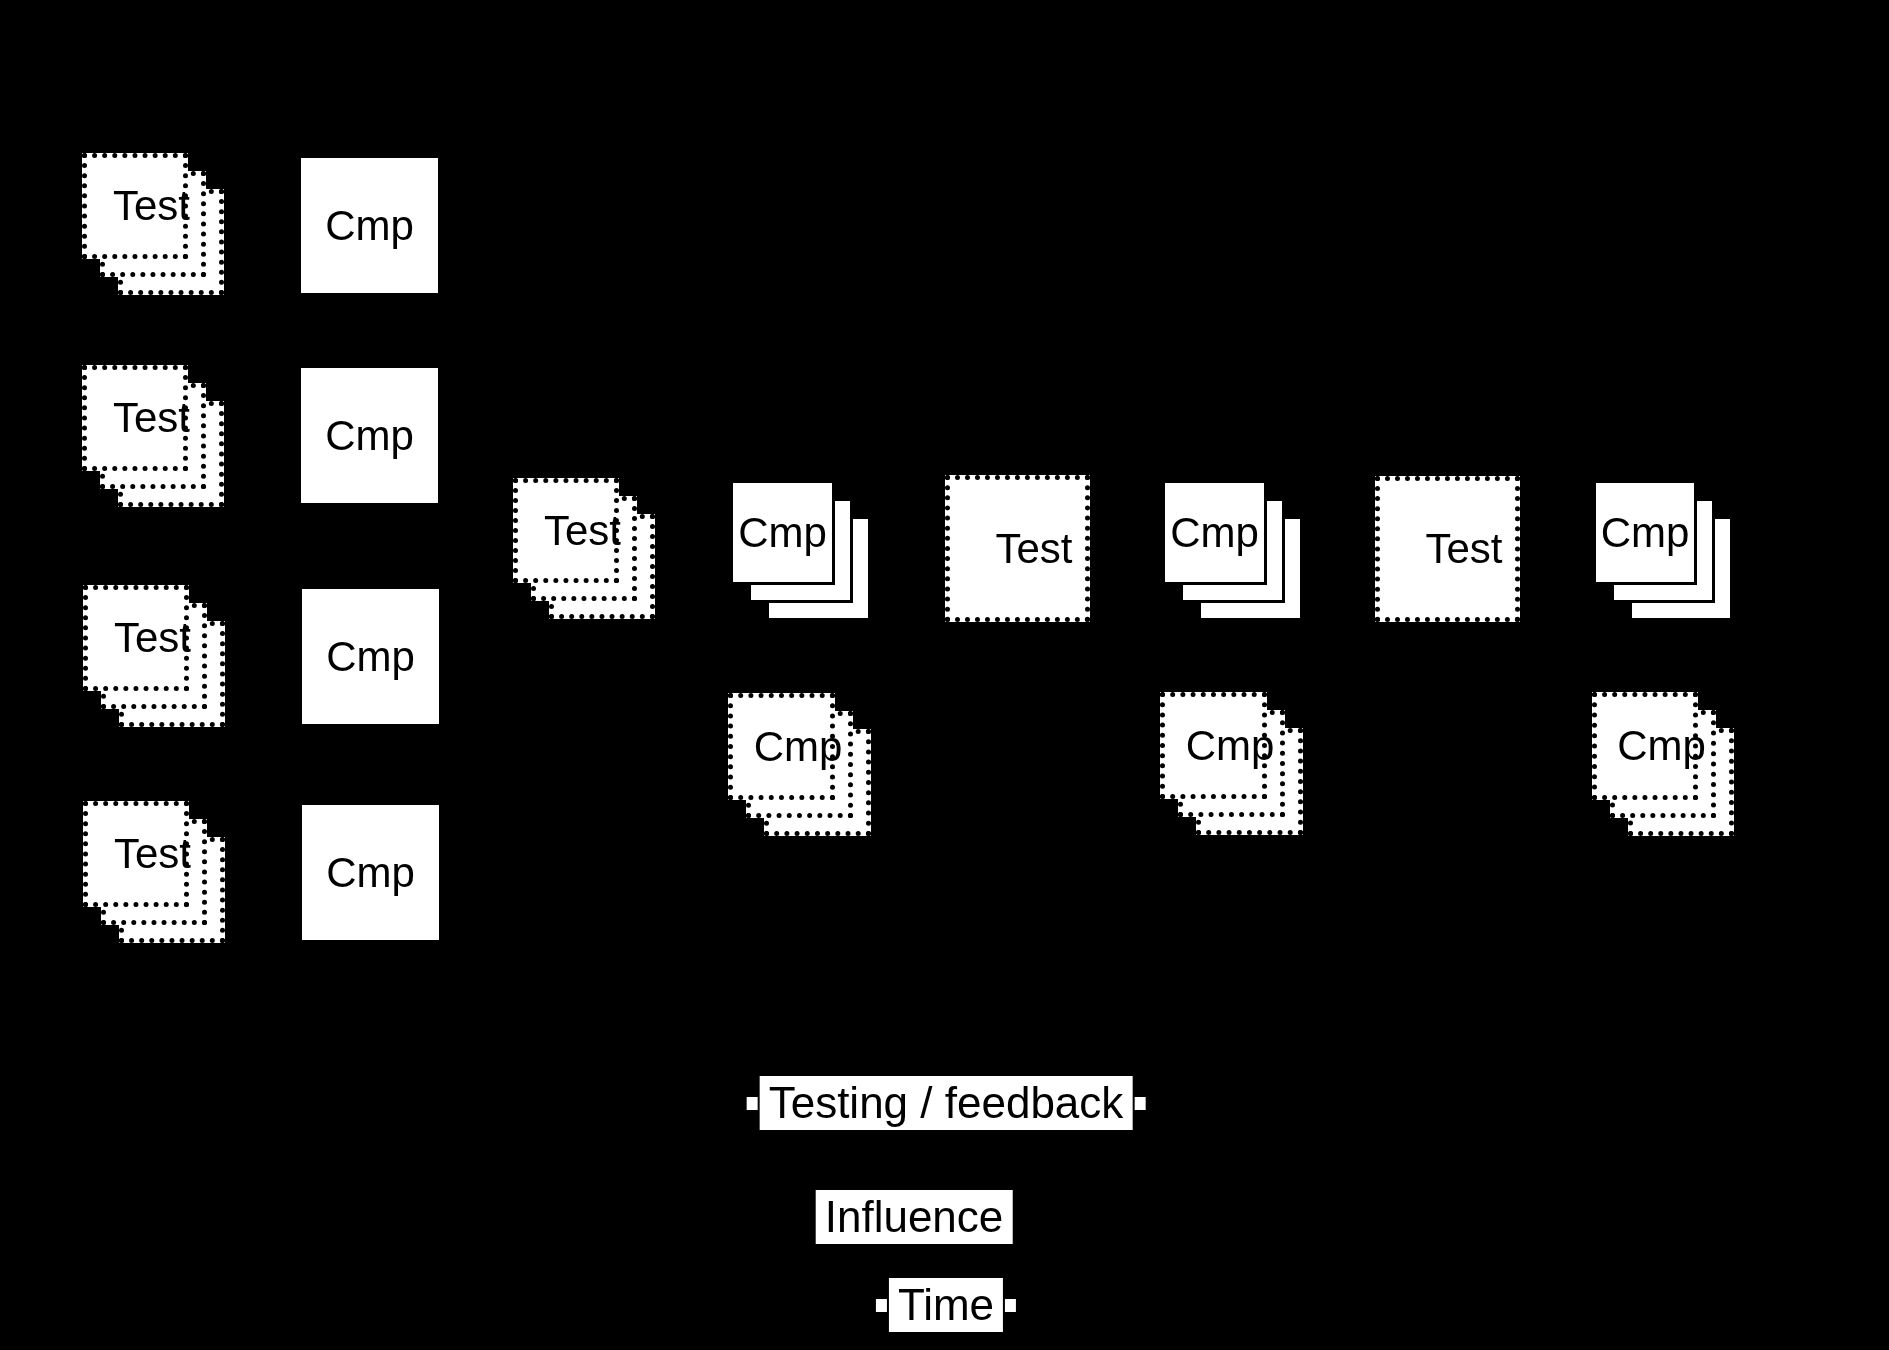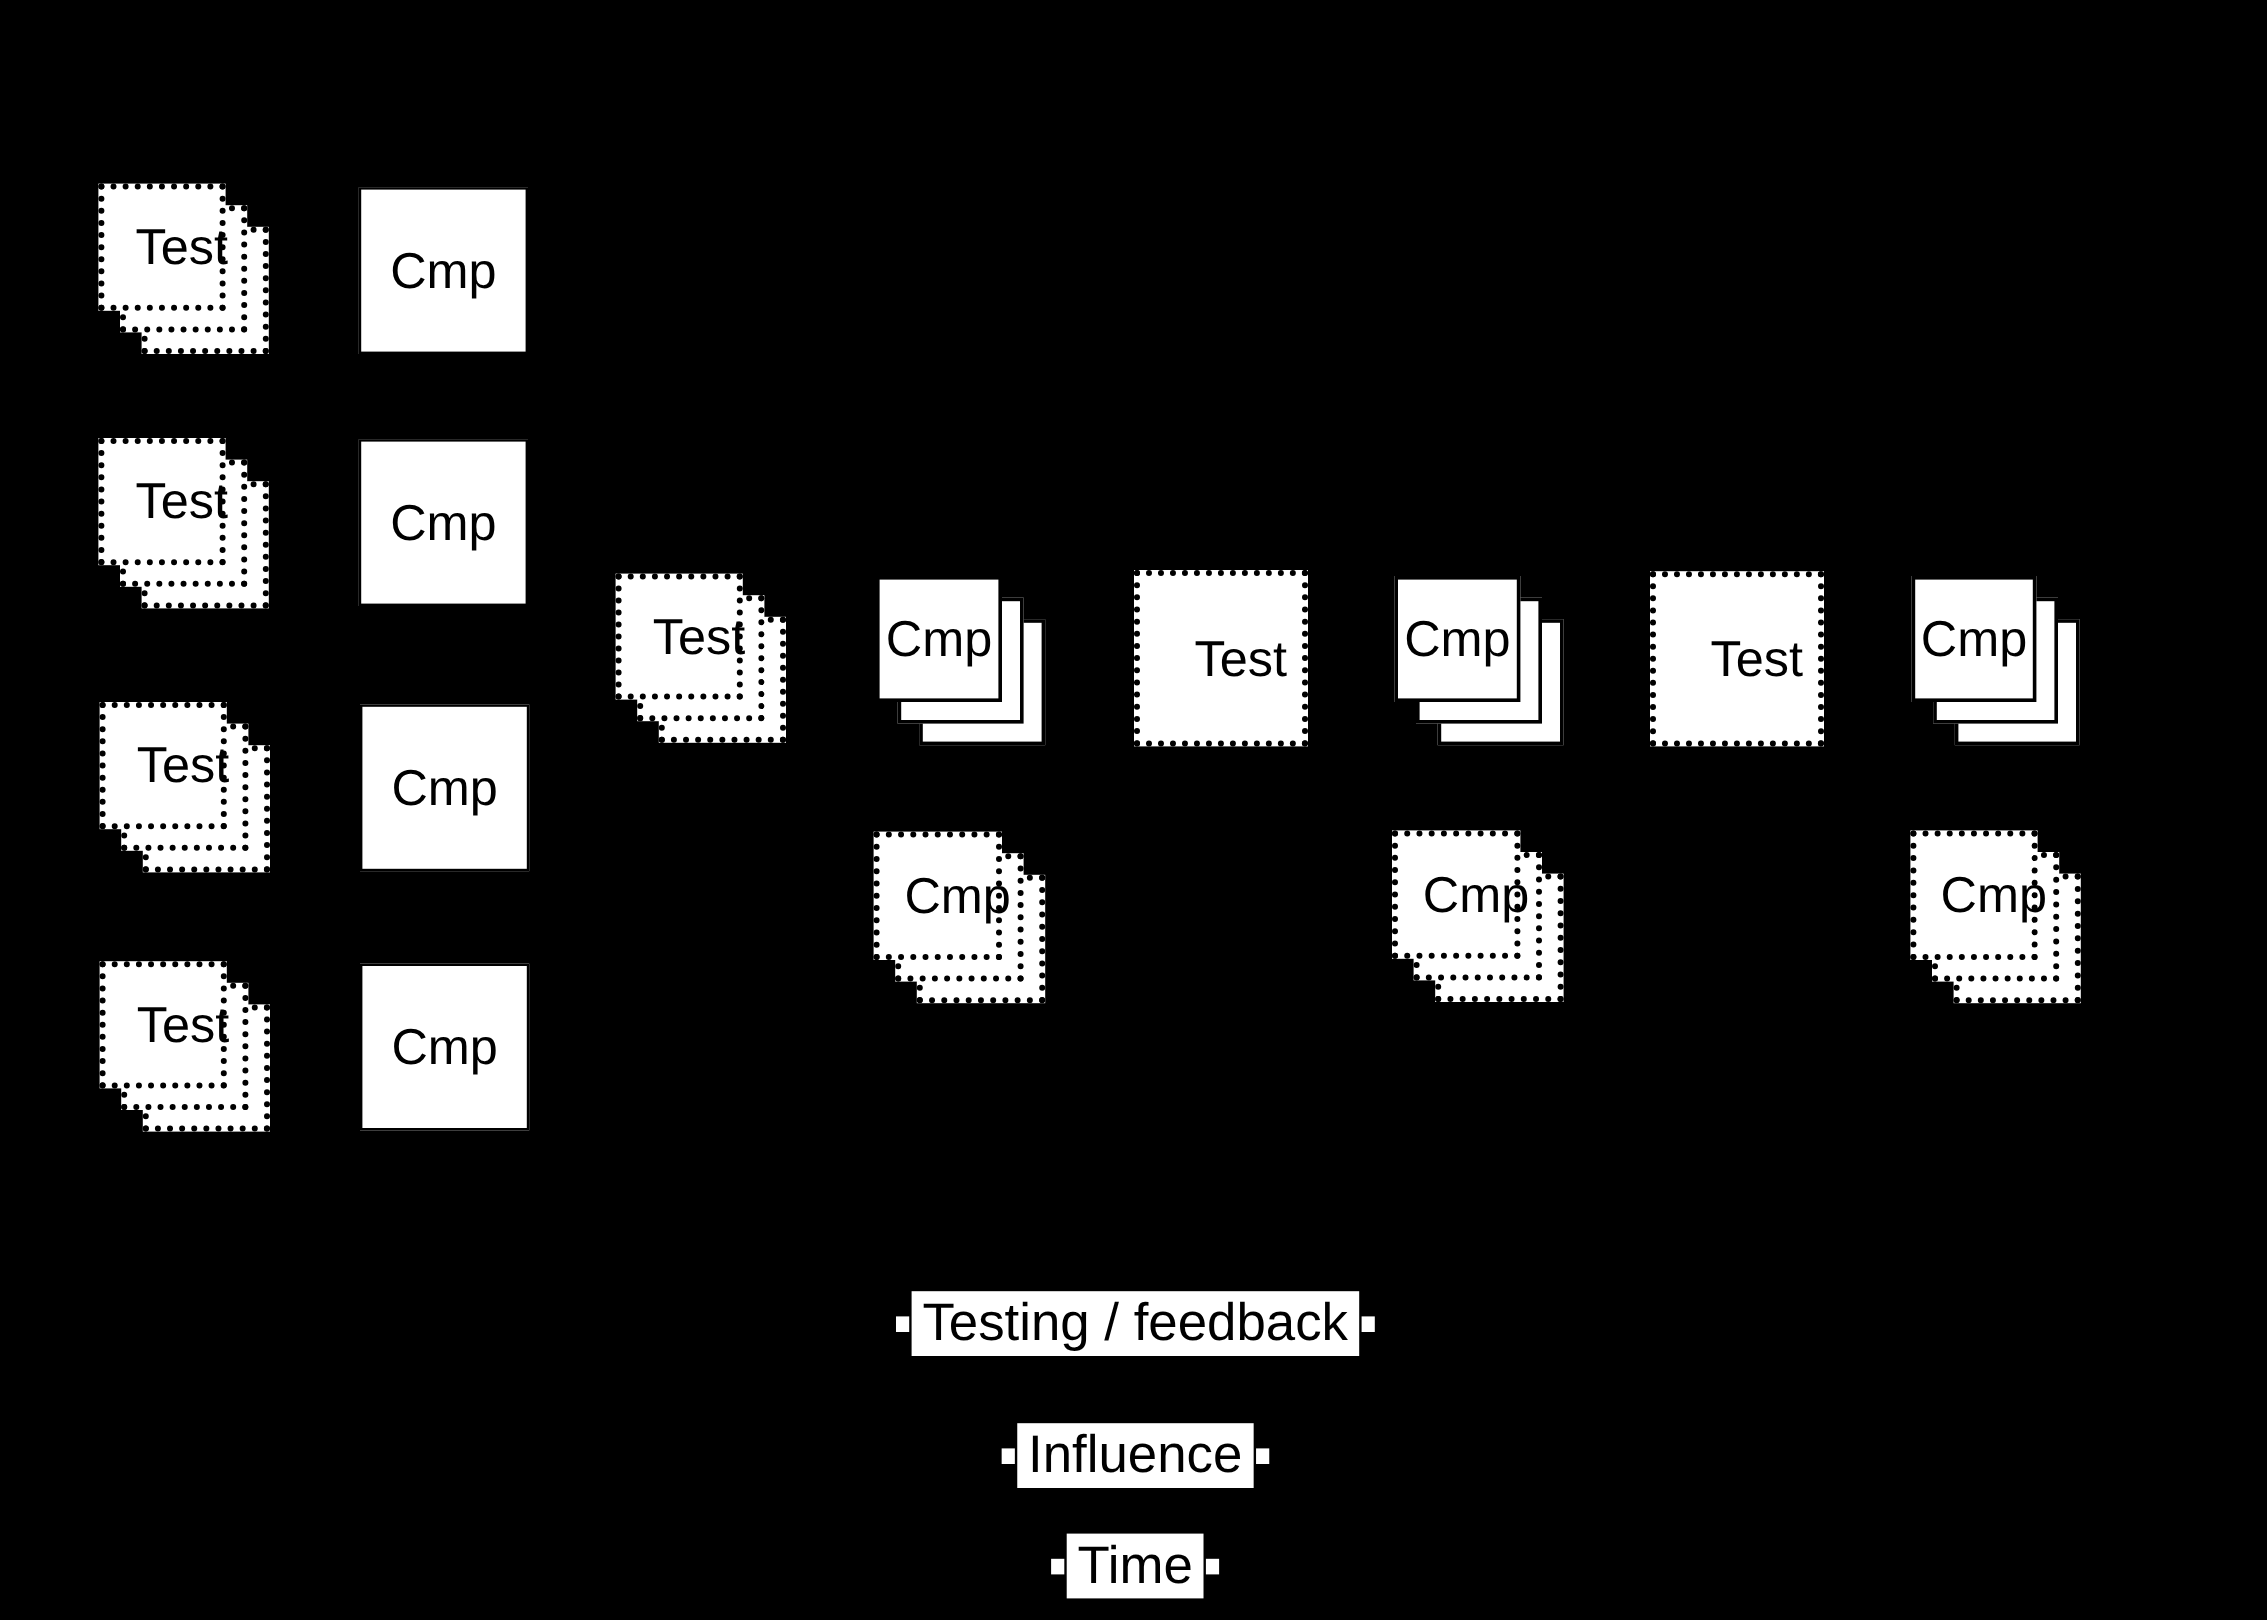--- a/index.html
+++ b/index.html
@@ -150,21 +150,21 @@
       </div>
     </div>
   </div>
 
 <div>
   <div class="legend-row" style="left: 946px; top: 1076px; height: 54px;">
     <span class="arrow-tip" style="background: rgb(255, 255, 255);"></span>
     <span class="legend-chip" style="background: rgb(255, 255, 255); color: rgb(0, 0, 0);">Testing / feedback</span>
     <span class="arrow-tip" style="background: rgb(255, 255, 255);"></span>
   </div>
-  <div class="legend-row" style="left: 946px; top: 1188px; height: 50px;">
+  <div class="legend-row" style="left: 914px; top: 1188px; height: 50px; flex-direction: column;">
     <span class="arrow-tip" style="background: rgb(255, 255, 255);"></span>
     <span class="legend-chip" style="background: rgb(255, 255, 255); color: rgb(0, 0, 0);">Influence</span>
     <span class="arrow-tip" style="background: rgb(255, 255, 255);"></span>
   </div>
   <div class="legend-row" style="left: 946px; top: 1278px; height: 54px;">
     <span class="arrow-tip" style="background: rgb(255, 255, 255);"></span>
     <span class="legend-chip" style="background: rgb(255, 255, 255); color: rgb(0, 0, 0);">Time</span>
     <span class="arrow-tip" style="background: rgb(255, 255, 255);"></span>
   </div>
 </div>

